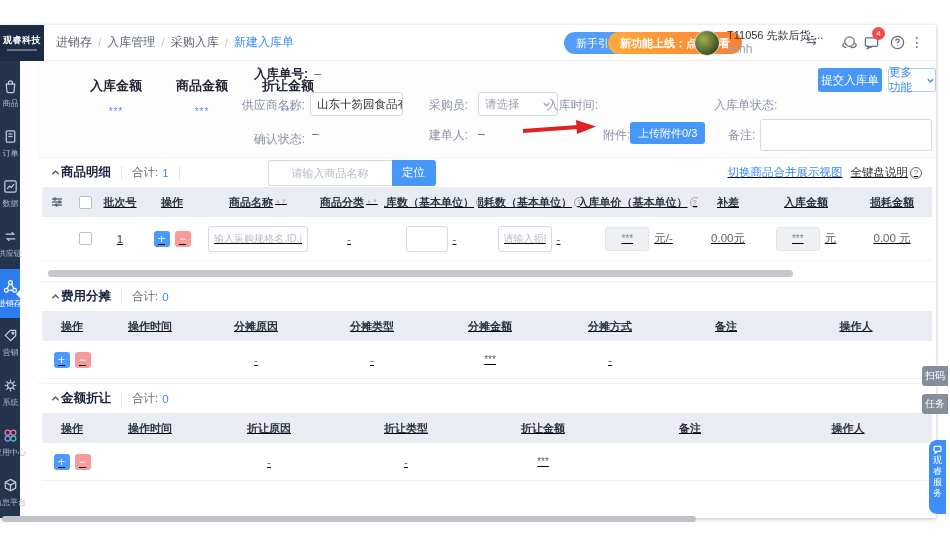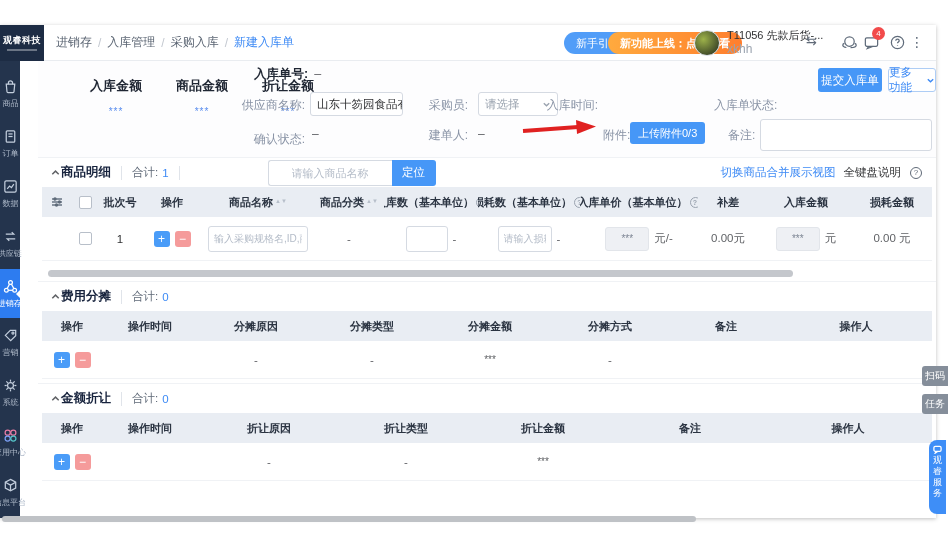--- a/index.html
+++ b/index.html
@@ -63,27 +63,27 @@
   .secbar { height:30px; display:flex; align-items:center; padding:0 8px 0 12px; border-top:1px solid #f0f2f5; }
   .caret { width:11px; height:11px; stroke:#606266; fill:none; stroke-width:1.6; cursor:pointer; }
   .sectitle { font-size:12.5px; font-weight:bold; color:#17233d; white-space:nowrap; }
   .vline { width:1px; height:14px; background:#e0e4ea; margin:0 10px; }
   .totlab { font-size:11.5px; color:#606a78; }
   .totval { font-size:11.5px; color:#3d8af5; margin-left:4px; }
   .goodsearch { margin-left:78px; display:flex; height:26px; }
   .goodsearch input { width:124px; height:26px; border:1px solid #d5dae2; border-right:0; border-radius:3px 0 0 3px; font-size:11px; padding:0 23px; outline:0; font-family:inherit; color:#303133; }
   .goodsearch input::placeholder { color:#b4bcc8; }
   .locatebtn { width:44px; height:26px; background:#4697f7; color:#fff; border:0; border-radius:0 3px 3px 0; font-size:11.5px; font-family:inherit; cursor:pointer; }
-  .seclinks { margin-left:auto; display:flex; align-items:flex-end; gap:8px; font-size:11.5px; padding-right:6px; white-space:nowrap; }
+  .seclinks { margin-left:auto; display:flex; align-items:flex-end; gap:8px; font-size:11.5px; padding-right:6px; white-space:nowrap;text-decoration:underline; }
   .lnk { color:#3d8af5; cursor:pointer; }
-  .kbd { color:#303133; cursor:pointer; display:flex; align-items:center; gap:9px; }
+  .kbd { color:#303133; cursor:pointer; display:flex; align-items:center; gap:2px; }
   .qicon { width:12px; height:12px; border:1px solid #606a78; border-radius:50%; font-size:8px; color:#606a78; display:inline-flex; align-items:center; justify-content:center; }
 
   
-  .tbl { margin:0 4px; }
+  .tbl { margin:0 4px;text-decoration:underline; }
   .thead { display:flex; height:30px; background:#e9edf3; align-items:center; }
   .th { font-size:11px; font-weight:bold; color:#2b3442; text-align:center; display:flex; align-items:center; justify-content:center; gap:2px; white-space:nowrap; overflow:hidden; }
   .sortico { font-size:6px; line-height:.9; color:#b7bfca; display:inline-flex; flex-direction:column; cursor:pointer; }
   .infoico { width:11px; height:11px; border:1px solid #9aa3af; border-radius:50%; font-size:7px; color:#9aa3af; display:inline-flex; align-items:center; justify-content:center; flex:0 0 11px; cursor:pointer; }
   .trow { display:flex; align-items:center; border-bottom:1px solid #f0f2f5; background:#fff; }
   .td { display:flex; align-items:center; justify-content:center; gap:5px; font-size:11.5px; color:#606266; overflow:hidden; white-space:nowrap; }
   .cbx { width:13px; height:13px; border:1px solid #b8bfc9; border-radius:2px; background:#fff; cursor:pointer; }
   .slidersico { width:14px; height:14px; stroke:#5f6b7a; stroke-width:1.4; fill:none; cursor:pointer; }
   .addbtn { width:16px; height:16px; border:0; border-radius:3px; background:#4a9cf8; color:#fff; font-size:12px; line-height:14px; cursor:pointer; font-family:inherit; }
   .delbtn { width:16px; height:16px; border:0; border-radius:3px; background:#f59b9b; color:#fff; font-size:12px; line-height:14px; cursor:pointer; font-family:inherit; }

